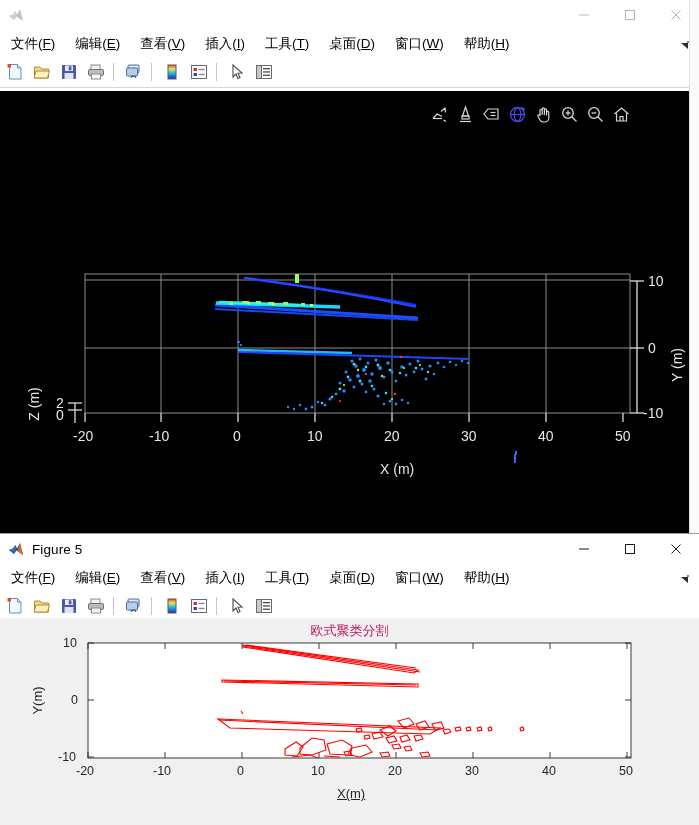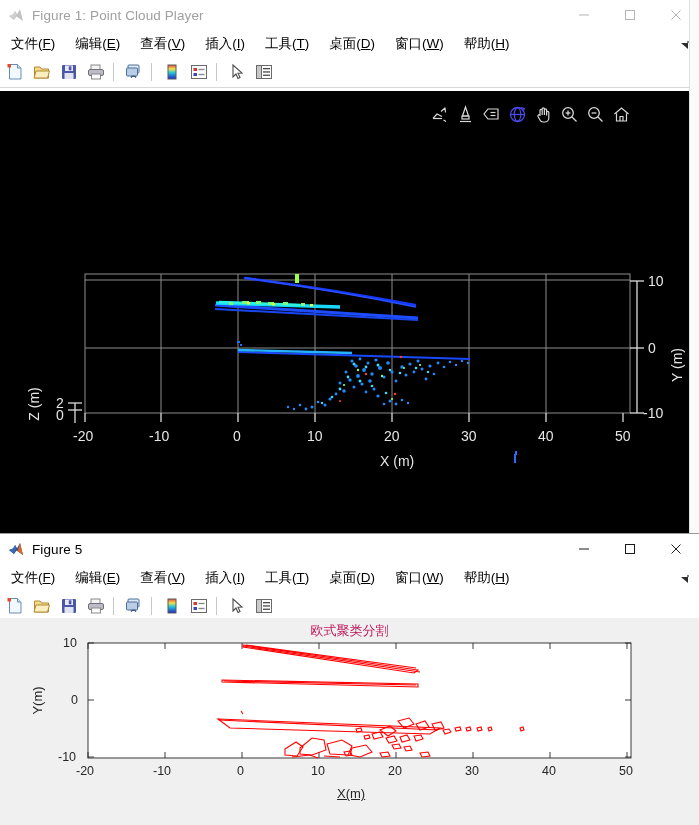--- a/index.html
+++ b/index.html
@@ -50,21 +50,20 @@
 
 <div class="window" id="fig1">
 
   <div class="titlebar">
     <span class="tb-icon">
       <svg width="16" height="16" viewBox="0 0 16 16">
         <path d="M1 9 L5 7.5 L7.2 4 L9 7.5 L12 2 L15 14 L8.5 9.5 L6 13 Z" fill="#c2c2c2"></path>
         <path d="M1 9 L5 7.5 L7.2 4.2 L8.6 6.8 L6 13 Z" fill="#d0d0d0"></path>
       </svg>
     </span>
-    <span class="tb-title inactive">Figure 1: Point Cloud Player</span>
     <div class="wctrls">
       <div class="wbtn">
         <svg width="12" height="12" viewBox="0 0 12 12">
             <line x1="1" y1="6" x2="11" y2="6" stroke="#b5b5b5" stroke-width="1"></line>
           </svg>
       </div>
       <div class="wbtn">
         <svg width="12" height="12" viewBox="0 0 12 12">
             <rect x="1.5" y="1.5" width="9" height="9" fill="none" stroke="#b5b5b5" stroke-width="1"></rect>
           </svg>
@@ -394,21 +393,21 @@
     </div>
 
     <div class="tick1" style="left:73px;top:337px;">-20</div>
     <div class="tick1" style="left:149px;top:337px;">-10</div>
     <div class="tick1" style="left:233px;top:337px;">0</div>
     <div class="tick1" style="left:307px;top:337px;">10</div>
     <div class="tick1" style="left:384px;top:337px;">20</div>
     <div class="tick1" style="left:461px;top:337px;">30</div>
     <div class="tick1" style="left:538px;top:337px;">40</div>
     <div class="tick1" style="left:615px;top:337px;">50</div>
-    <div class="axlabel" style="left:380px;top:362px;">X (m)</div>
+    <div class="axlabel" style="left:380px;top:370px;">X (m)</div>
 
     <div class="tick1" style="left:648px;top:182px;">10</div>
     <div class="tick1" style="left:648px;top:249px;">0</div>
     <div class="tick1" style="left:643px;top:314px;">-10</div>
     <div class="axlabel vrot" style="left:660px;top:266px;">Y (m)</div>
 
     <div class="tick1" style="left:56px;top:304px;">2</div>
     <div class="tick1" style="left:56px;top:316px;">0</div>
     <div class="axlabel vrot" style="left:17px;top:305px;">Z (m)</div>
   </div>

